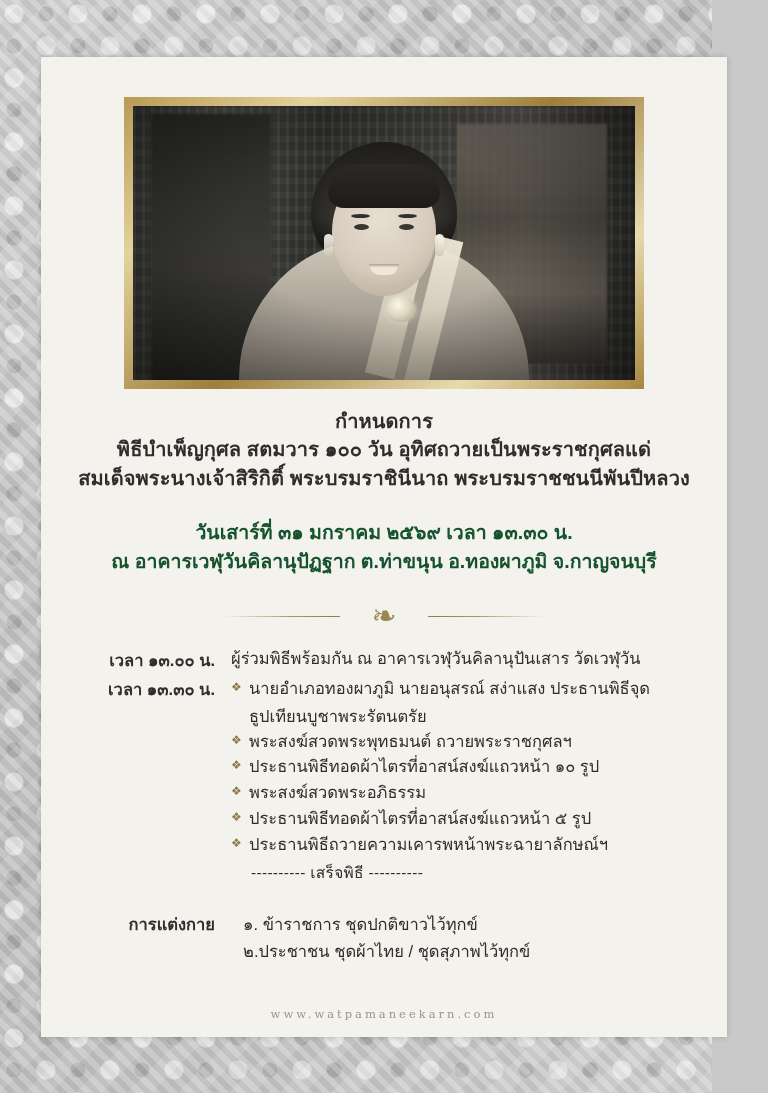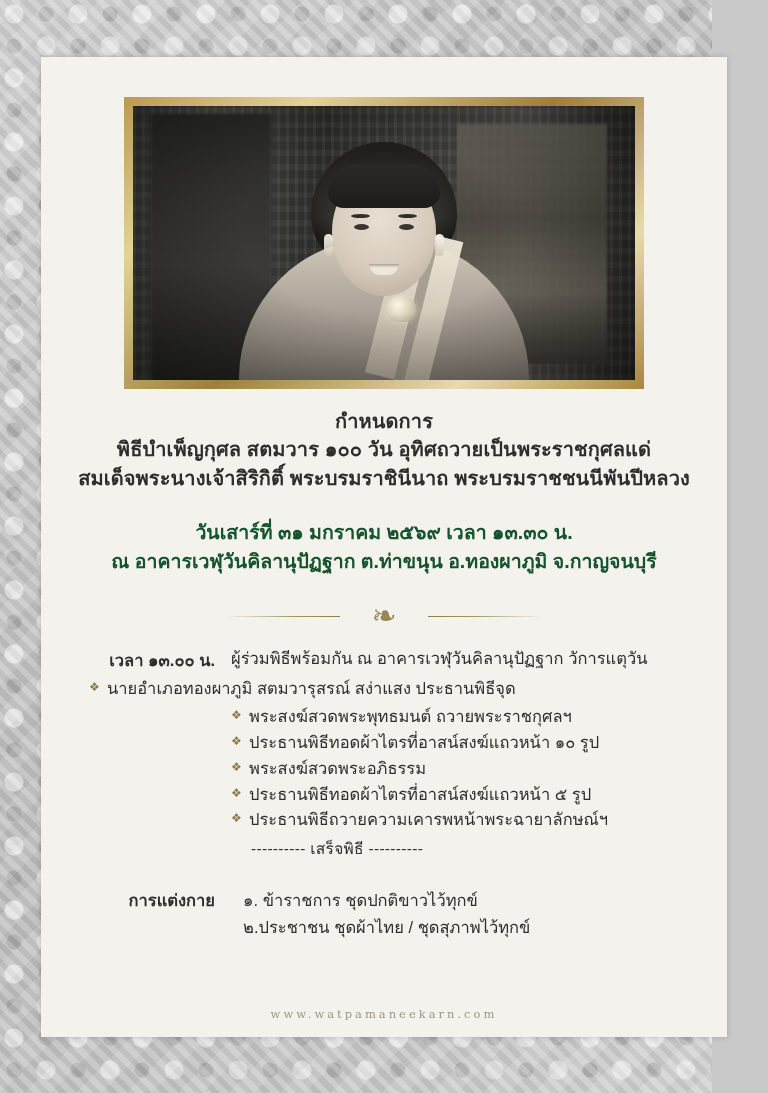--- a/index.html
+++ b/index.html
@@ -407,32 +407,34 @@
       <div class="divider">
         <div class="rule"></div>
         <div class="rule right"></div>
         <div class="glyph">❧</div>
       </div>
 
       <div class="schedule">
 
         <div class="srow">
           <div class="stime">เวลา ๑๓.๐๐ น.</div>
-          <div class="sdesc">ผู้ร่วมพิธีพร้อมกัน ณ อาคารเวฬุวันคิลานุปัฏฐาก วัการแตุวัน</div>
+          <div class="sdesc">ผู้ร่วมพิธีพร้อมกัน ณ อาคารเวฬุวันคิลานุปันเสาร วัดเวฬุวัน</div>
         </div>
 
         <div class="srow">
+          <div class="stime">เวลา ๑๓.๓๐ น.</div>
           <div class="sdesc">
             <div class="sitem">
               <span class="bullet">❖</span>
-              <span class="txt">นายอำเภอทองผาภูมิ สตมวารุสรณ์ สง่าแสง ประธานพิธีจุด</span>
+              <span class="txt">นายอำเภอทองผาภูมิ นายอนุสรณ์ สง่าแสง ประธานพิธีจุด</span>
             </div>
           </div>
         </div>
 
+        <div class="cont-line">ธูปเทียนบูชาพระรัตนตรัย</div>
 
         <div class="sub-list">
           <div class="sitem">
             <span class="bullet">❖</span>
             <span class="txt">พระสงฆ์สวดพระพุทธมนต์ ถวายพระราชกุศลฯ</span>
           </div>
           <div class="sitem">
             <span class="bullet">❖</span>
             <span class="txt">ประธานพิธีทอดผ้าไตรที่อาสน์สงฆ์แถวหน้า ๑๐ รูป</span>
           </div>

